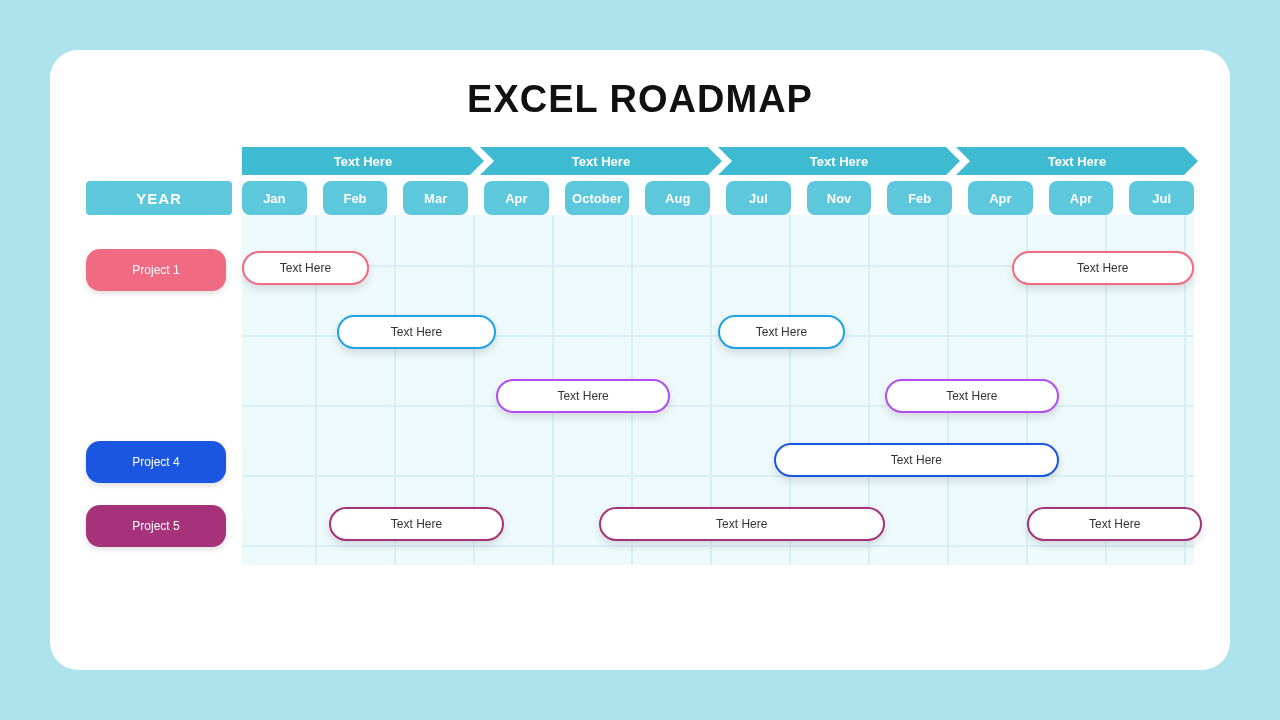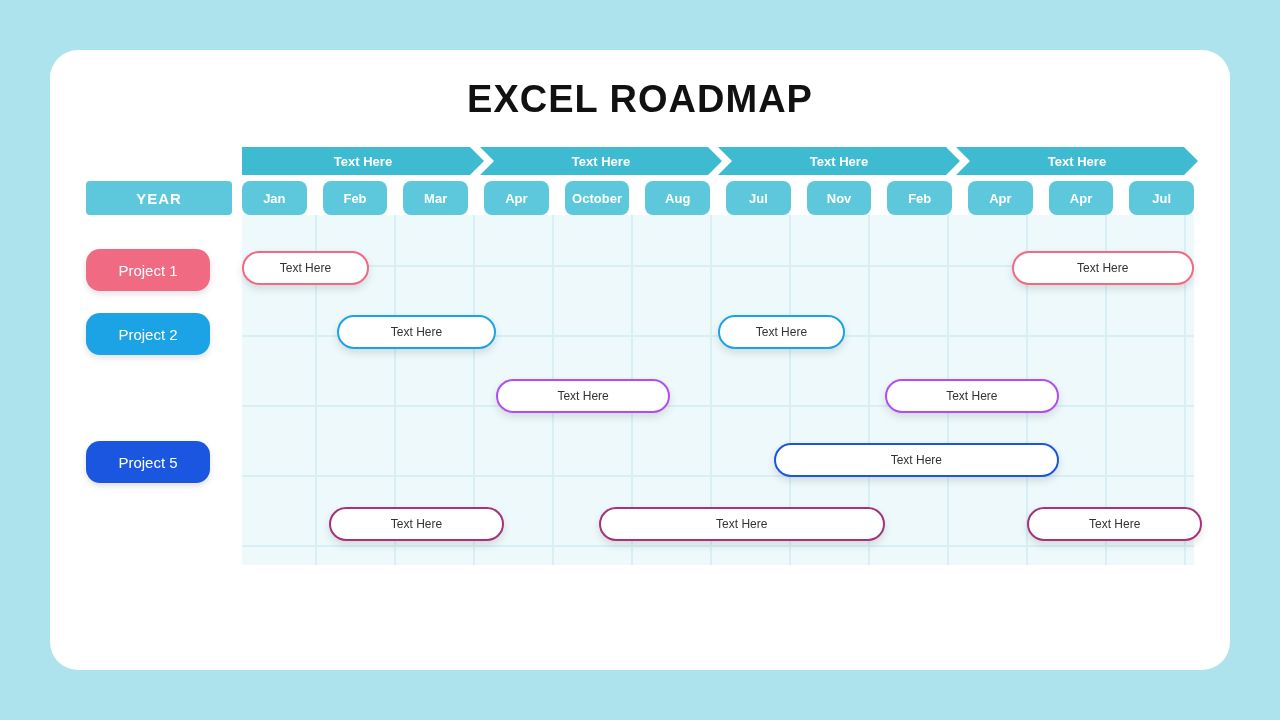--- a/index.html
+++ b/index.html
@@ -118,24 +118,24 @@
 }
 .roadmap-row {
   position: relative;
   height: 62px;
   margin-bottom: 2px;
 }
 .project-pill {
   position: absolute;
   left: 0;
   top: 12px;
-  width: 124px;
+  width: 140px;
   height: 42px;
   color: #fff;
-  font-size: 15px;
+  font-size: 12px;
   display: flex;
   align-items: center;
   justify-content: center;
   border-radius: 14px;
   box-shadow: 0 3px 6px rgba(0,0,0,0.12);
 }
 .bars {
   position: absolute;
   left: 156px;
   right: 0;
@@ -191,39 +191,39 @@
 
     <div class="rows-container" id="rows-container">
         <div class="roadmap-row">
           <div class="project-pill" style="background: rgb(240, 106, 130);">Project 1</div>
           <div class="bars">
             <div class="bar" style="left: 0%; width: 13.3333%; border: 2px solid rgb(240, 106, 130);">Text Here</div>
             <div class="bar" style="left: 80.8333%; width: 19.1667%; border: 2px solid rgb(240, 106, 130);">Text Here</div>
           </div>
         </div>
         <div class="roadmap-row">
-          <div class="project-pill" style="background: rgb(28, 163, 230);">Project 2</div>
           <div class="bars">
             <div class="bar" style="left: 10%; width: 16.6667%; border: 2px solid rgb(28, 163, 230);">Text Here</div>
             <div class="bar" style="left: 50%; width: 13.3333%; border: 2px solid rgb(28, 163, 230);">Text Here</div>
           </div>
         </div>
         <div class="roadmap-row">
           <div class="bars">
             <div class="bar" style="left: 26.6667%; width: 18.3333%; border: 2px solid rgb(178, 78, 240);">Text Here</div>
             <div class="bar" style="left: 67.5%; width: 18.3333%; border: 2px solid rgb(178, 78, 240);">Text Here</div>
           </div>
         </div>
         <div class="roadmap-row">
-          <div class="project-pill" style="background: rgb(26, 86, 224);">Project 5</div>
+          <div class="project-pill" style="background: rgb(26, 86, 224);">Project 4</div>
           <div class="bars">
             <div class="bar" style="left: 55.8333%; width: 30%; border: 2px solid rgb(26, 86, 224);">Text Here</div>
           </div>
         </div>
         <div class="roadmap-row">
+          <div class="project-pill" style="background: rgb(166, 51, 122);">Project 5</div>
           <div class="bars">
             <div class="bar" style="left: 9.16667%; width: 18.3333%; border: 2px solid rgb(166, 51, 122);">Text Here</div>
             <div class="bar" style="left: 37.5%; width: 30%; border: 2px solid rgb(166, 51, 122);">Text Here</div>
             <div class="bar" style="left: 82.5%; width: 18.3333%; border: 2px solid rgb(166, 51, 122);">Text Here</div>
           </div>
         </div>
       </div>
 
   </div>
 </div>

